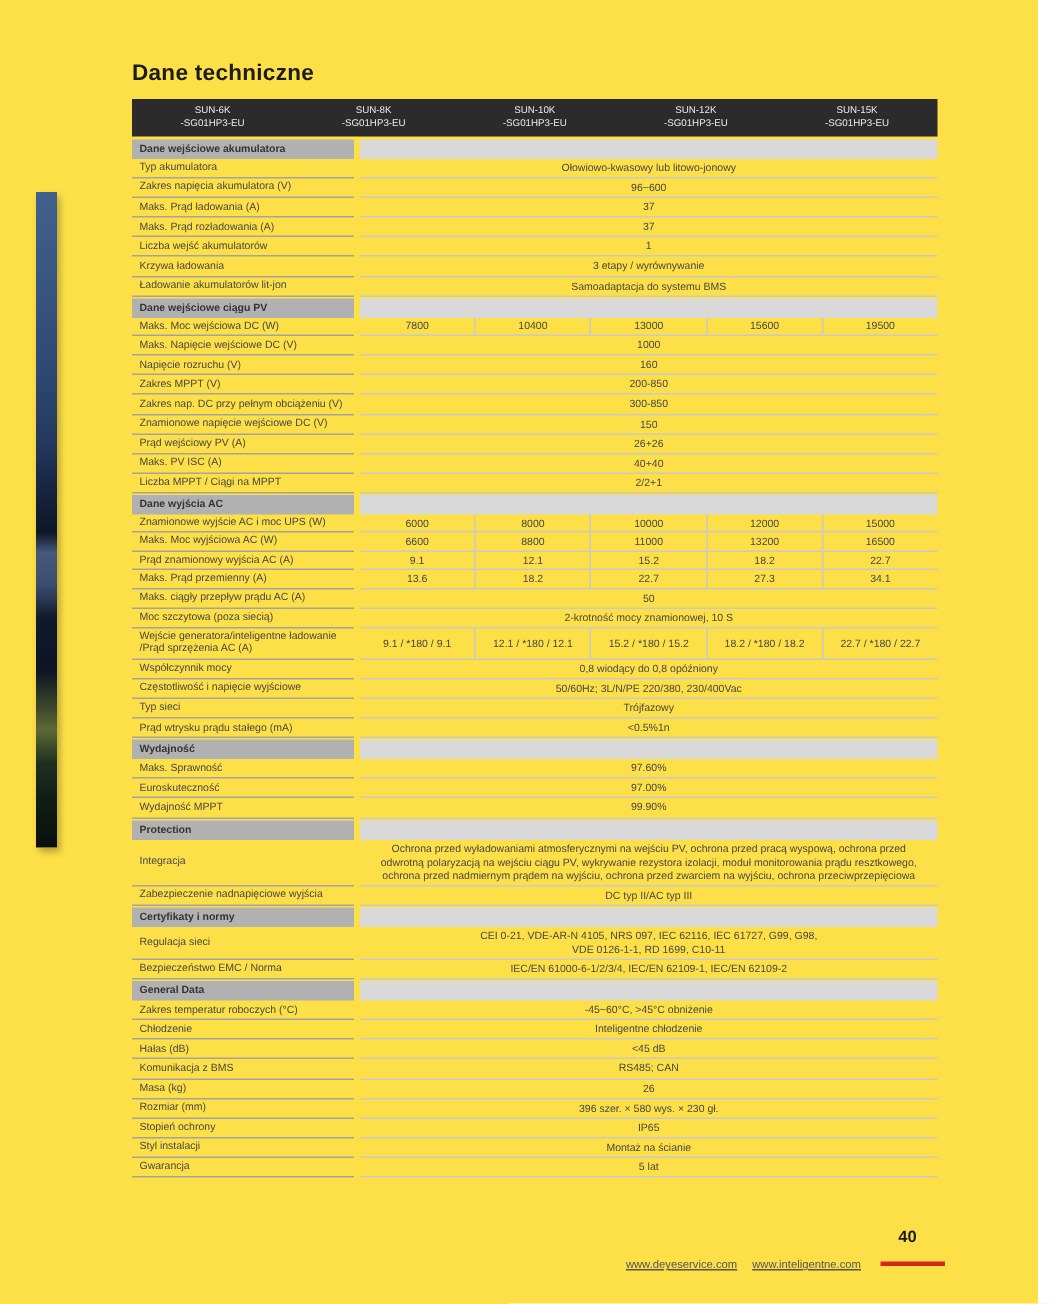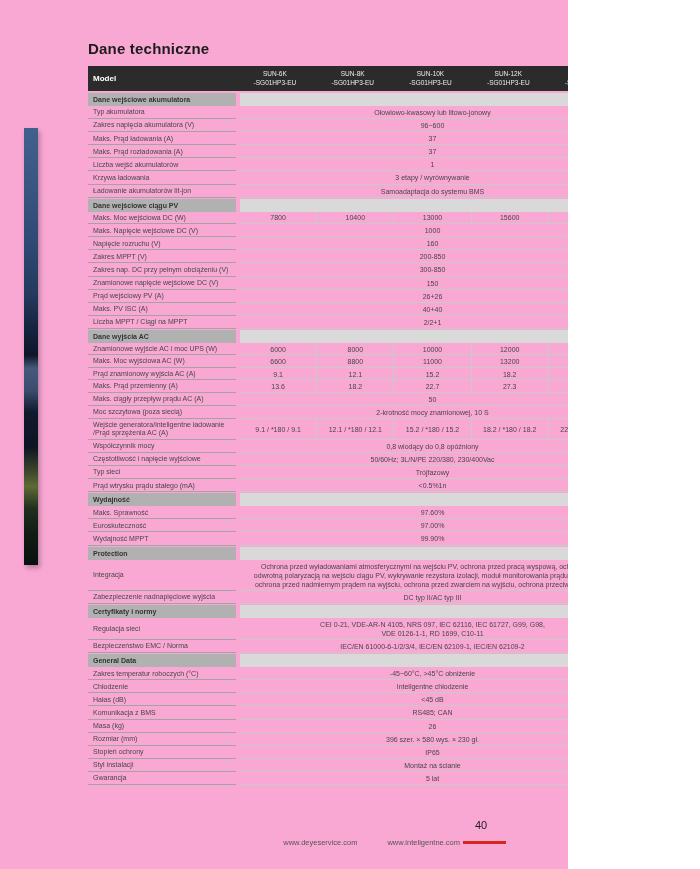--- a/index.html
+++ b/index.html
@@ -1,17 +1,17 @@
 <!DOCTYPE html>
 <html><head>
 <meta charset="utf-8">
 <style>
   html,body{margin:0;padding:0;background:#ffffff;}
   .page{
-    position:relative;width:568px;height:869px;background:#f9a8d4;overflow:hidden;
+    position:relative;width:692px;height:869px;background:#fde047;overflow:hidden;
     font-family:"Liberation Sans","DejaVu Sans",sans-serif;
   }
   
   .photo-strip{
     position:absolute;left:24px;top:128px;width:14px;height:437px;
     background:linear-gradient(180deg,
       #41608c 0%, #3a5782 12%, #2f4a74 26%, #243a5e 38%,
       #16233e 46%, #0e1728 52%, #46597c 55%, #3b4d6e 60%,
       #101a2c 65%, #0d1424 73%, #3f4b2b 79%, #5d6b36 82%,
       #20301f 87%, #0f1c15 93%, #0a100d 100%);
@@ -56,41 +56,40 @@
   }
   .row .r-cells{flex:1;border-bottom:1px solid #c9c9c9;box-sizing:border-box;display:flex;}
   .row .r-cells .c{
     flex:1;display:flex;align-items:center;justify-content:center;
     text-align:center;padding:2px 1px 1px;
   }
   .row .r-cells .c + .c{border-left:1px solid #c9c9c9;}
   
   .page-num{
     position:absolute;top:819px;right:64px;width:46px;text-align:center;
-    font-size:11px;font-weight:normal;color:#1c1c1c;
+    font-size:11px;font-weight:bold;color:#1c1c1c;
   }
   .red-bar{position:absolute;top:841px;right:62px;width:43px;height:3px;background:#d7261f;}
   .urls{
-    position:absolute;top:838px;right:108px;display:flex;gap:30px;
-    font-size:7.5px;color:#555555;
+    position:absolute;top:838px;right:118px;display:flex;gap:10px;
+    font-size:7.5px;color:#555555;text-decoration:underline;
   }
   .urls a{color:#555555;text-decoration:none;}
 </style>
 </head>
 <body>
 
 <div class="page">
 
   <div class="photo-strip"></div>
 
   <h1 class="page-title">Dane techniczne</h1>
 
   <div class="spec-table">
     <div class="t-head">
-      <div class="h-label">Model</div>
       <div class="h-model">SUN-6K
 -SG01HP3-EU</div>
       <div class="h-model">SUN-8K
 -SG01HP3-EU</div>
       <div class="h-model">SUN-10K
 -SG01HP3-EU</div>
       <div class="h-model">SUN-12K
 -SG01HP3-EU</div>
       <div class="h-model">SUN-15K
 -SG01HP3-EU</div>

